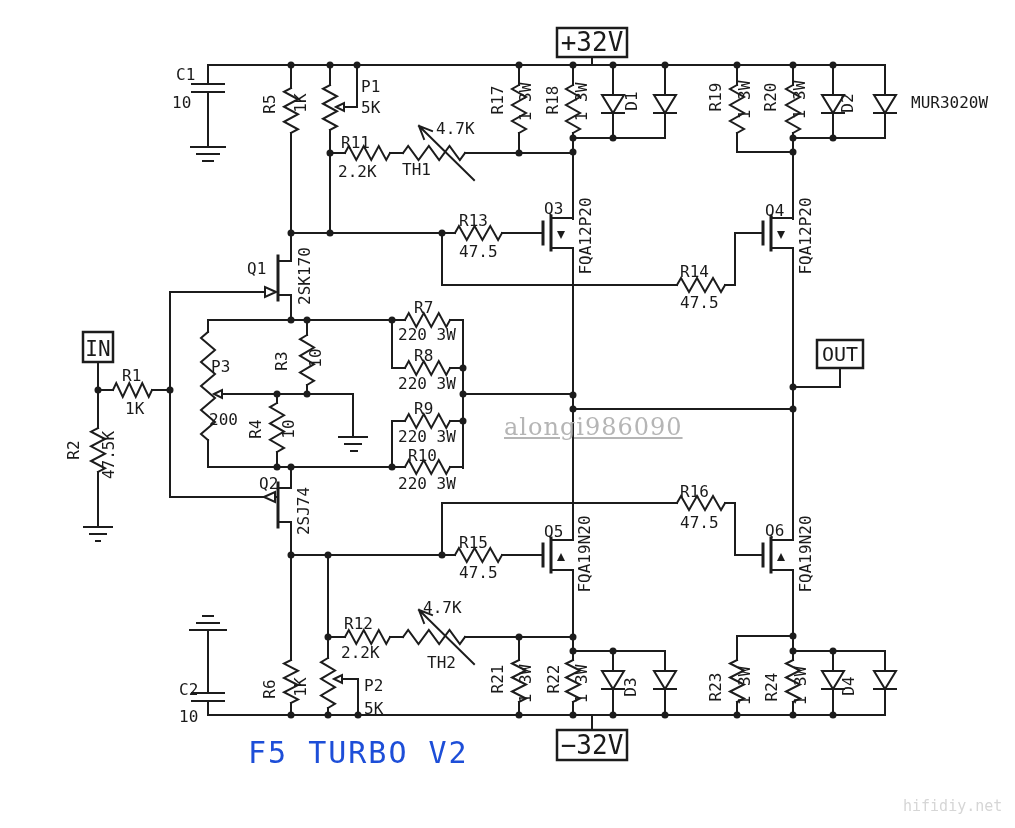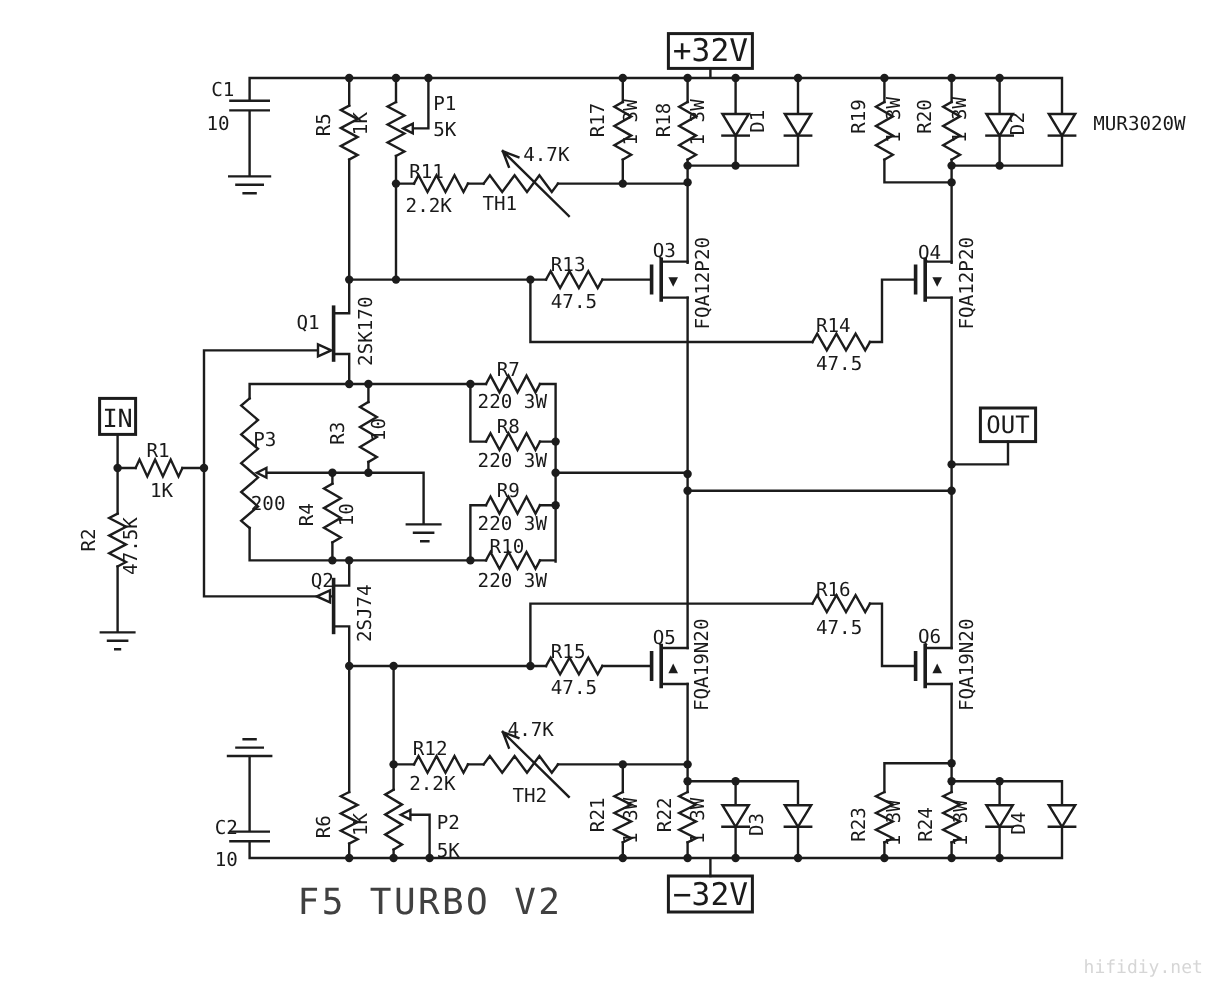--- a/index.html
+++ b/index.html
@@ -6,21 +6,21 @@
   .stage{position:relative;width:1015px;height:828px;background:#ffffff;overflow:hidden;
          font-family:"DejaVu Sans Mono", monospace;}
   .stage svg{position:absolute;left:0;top:0;}
   .wire{fill:none;stroke:#1c1c1c;stroke-width:2;stroke-linecap:square;}
   .thick{fill:none;stroke:#1c1c1c;stroke-width:3;stroke-linecap:square;}
   .sym{fill:#ffffff;stroke:#1c1c1c;stroke-width:2;stroke-linejoin:miter;}
   .symf{fill:#1c1c1c;stroke:none;}
   .dot{fill:#1c1c1c;stroke:none;}
   .pbox{fill:none;stroke:#1c1c1c;stroke-width:2.5;}
   #labels text{fill:#1a1a1a;}
-  .overlay{position:absolute;color:#404040;white-space:nowrap;}
+  .overlay{position:absolute;color:#1d4ed8;white-space:nowrap;}
   .title-main{left:248px;top:735px;font-size:30px;letter-spacing:2px;}
   .title-copy{left:236px;top:777px;font-size:28px;}
   .wm-center{left:504px;top:413px;font-family:"DejaVu Serif", serif;font-size:24px;
              color:#b5b5b5;text-decoration:underline;letter-spacing:1px;}
   .wm-corner{left:903px;top:797px;font-size:15px;color:#d6d6d6;}
 </style>
 </head>
 <body>
 
 <div class="stage">
@@ -324,14 +324,15 @@
         <text x="806" y="686" font-size="16" text-anchor="middle" transform="rotate(-90 806 686)">1 3W</text>
         <text x="854" y="686" font-size="16" text-anchor="middle" transform="rotate(-90 854 686)">D4</text>
         <text x="98" y="356" font-size="21" text-anchor="middle">IN</text>
         <text x="840" y="361" font-size="20" text-anchor="middle">OUT</text>
         <text x="592" y="51" font-size="26" text-anchor="middle">+32V</text>
         <text x="592" y="754" font-size="26" text-anchor="middle">−32V</text>
       </g>
   </svg>
 
   <div class="overlay title-main">F5 TURBO V2</div>
+  <div class="overlay wm-center">alongi986090</div>
   <div class="overlay wm-corner">hifidiy.net</div>
 </div>
 
 </body></html>

